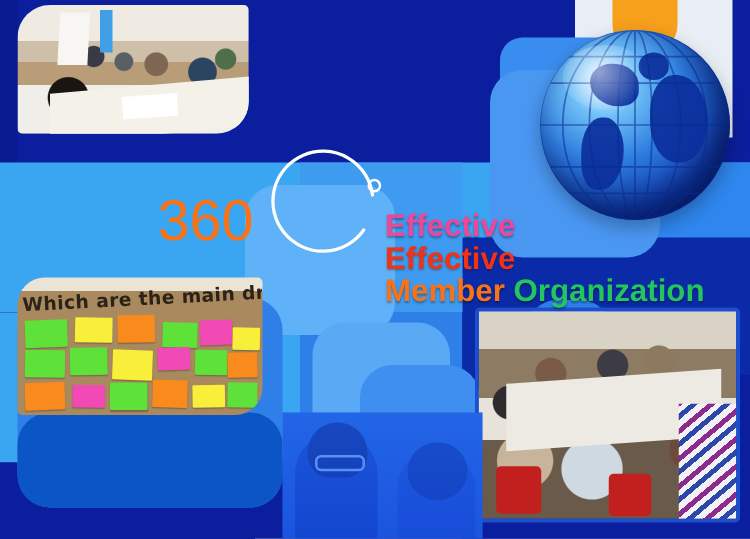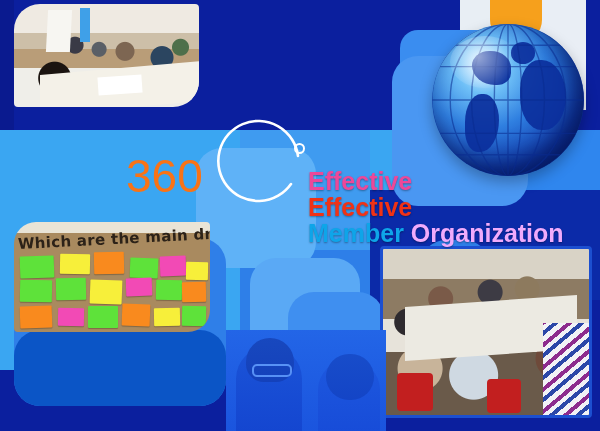--- a/index.html
+++ b/index.html
@@ -142,22 +142,22 @@
   .ring{position:absolute;left:212px;top:118px;width:96px;height:96px;pointer-events:none;}
   .ring .dot{position:absolute;right:3px;top:25px;width:7px;height:7px;border:2px solid #fff;border-radius:50%;background:transparent;}
 
   
   .tag{position:absolute;left:308px;top:168px;line-height:1.04;}
   .tag div{font-weight:bold;white-space:nowrap;font-family:"Liberation Sans",sans-serif;
            text-shadow:0 1px 2px rgba(0,0,0,.35);}
   .tag .t1{font-size:25px;color:#ec4899;}
   .tag .t2{font-size:25px;color:#f03216;}
   .tag .t3{font-size:25px;}
-  .tag .t3 .m{color:#0ea5e9;}
-  .tag .t3 .o{color:#f0abfc;text-align:right;}
+  .tag .t3 .m{color:#f97316;}
+  .tag .t3 .o{color:#22c55e;text-align:right;}
 </style>
 </head>
 <body>
 
 <div class="cover">
 
   <div class="blk b-navy-top"></div>
   <div class="blk b-navy-topleft"></div>
   <div class="blk b-paleright"></div>
   <div class="blk b-palestrip"></div>

